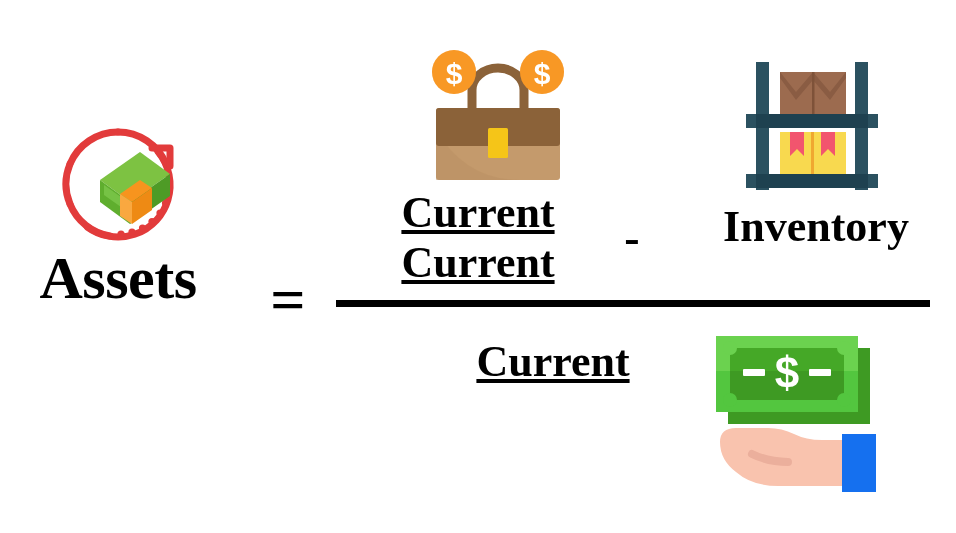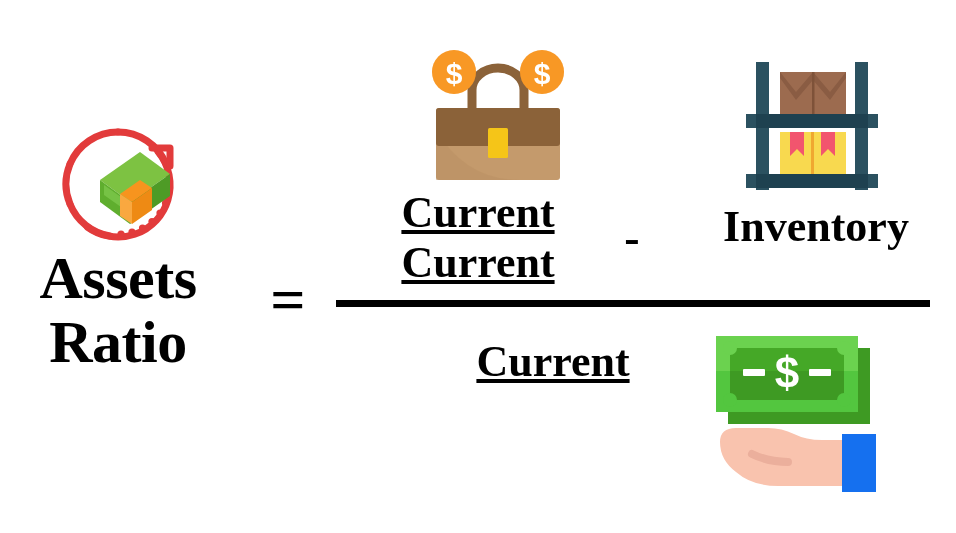--- a/index.html
+++ b/index.html
@@ -148,21 +148,20 @@
 
         <polygon points="72,76 84,84 84,106 72,98" fill="#F9A840"></polygon>
 
         <polygon points="84,84 104,70 104,92 84,106" fill="#EE8A14"></polygon>
       </g>
     </svg>
   </div>
 
   <div id="left-label">
     <span class="ln">Assets</span>
-    <span class="ln">Ratio</span>
   </div>
 
   <div id="equals-sign">=</div>
 
   <div class="icon-box" id="icon-briefcase">
     <svg viewBox="0 0 136 140" width="136" height="140" aria-hidden="true">
 
       <path d="M42 70 L42 48 A26 22 0 0 1 94 48 L94 70" fill="none" stroke="#8B6239" stroke-width="9" stroke-linecap="round"></path>
 
       <circle cx="24" cy="30" r="22" fill="#F7941E"></circle>

